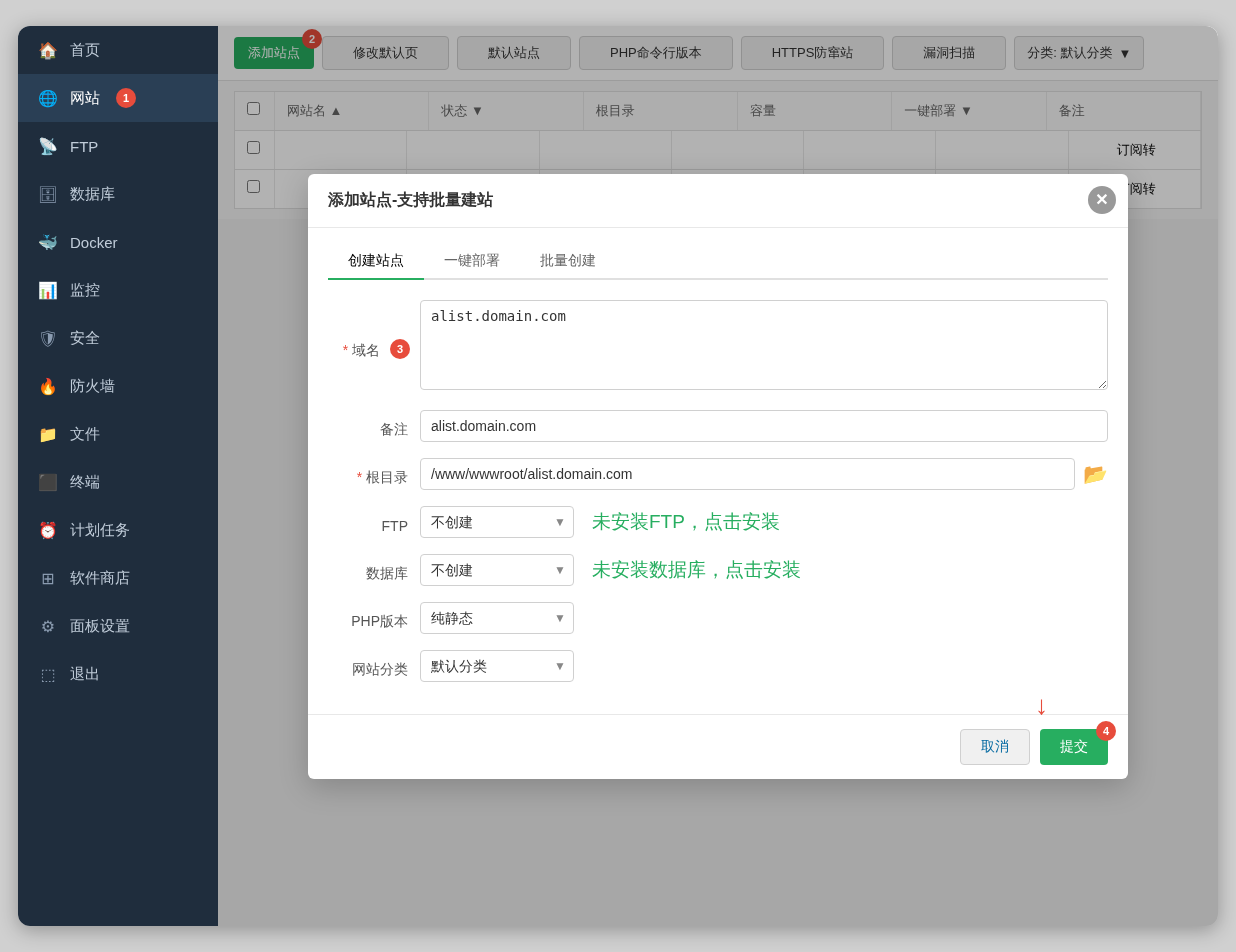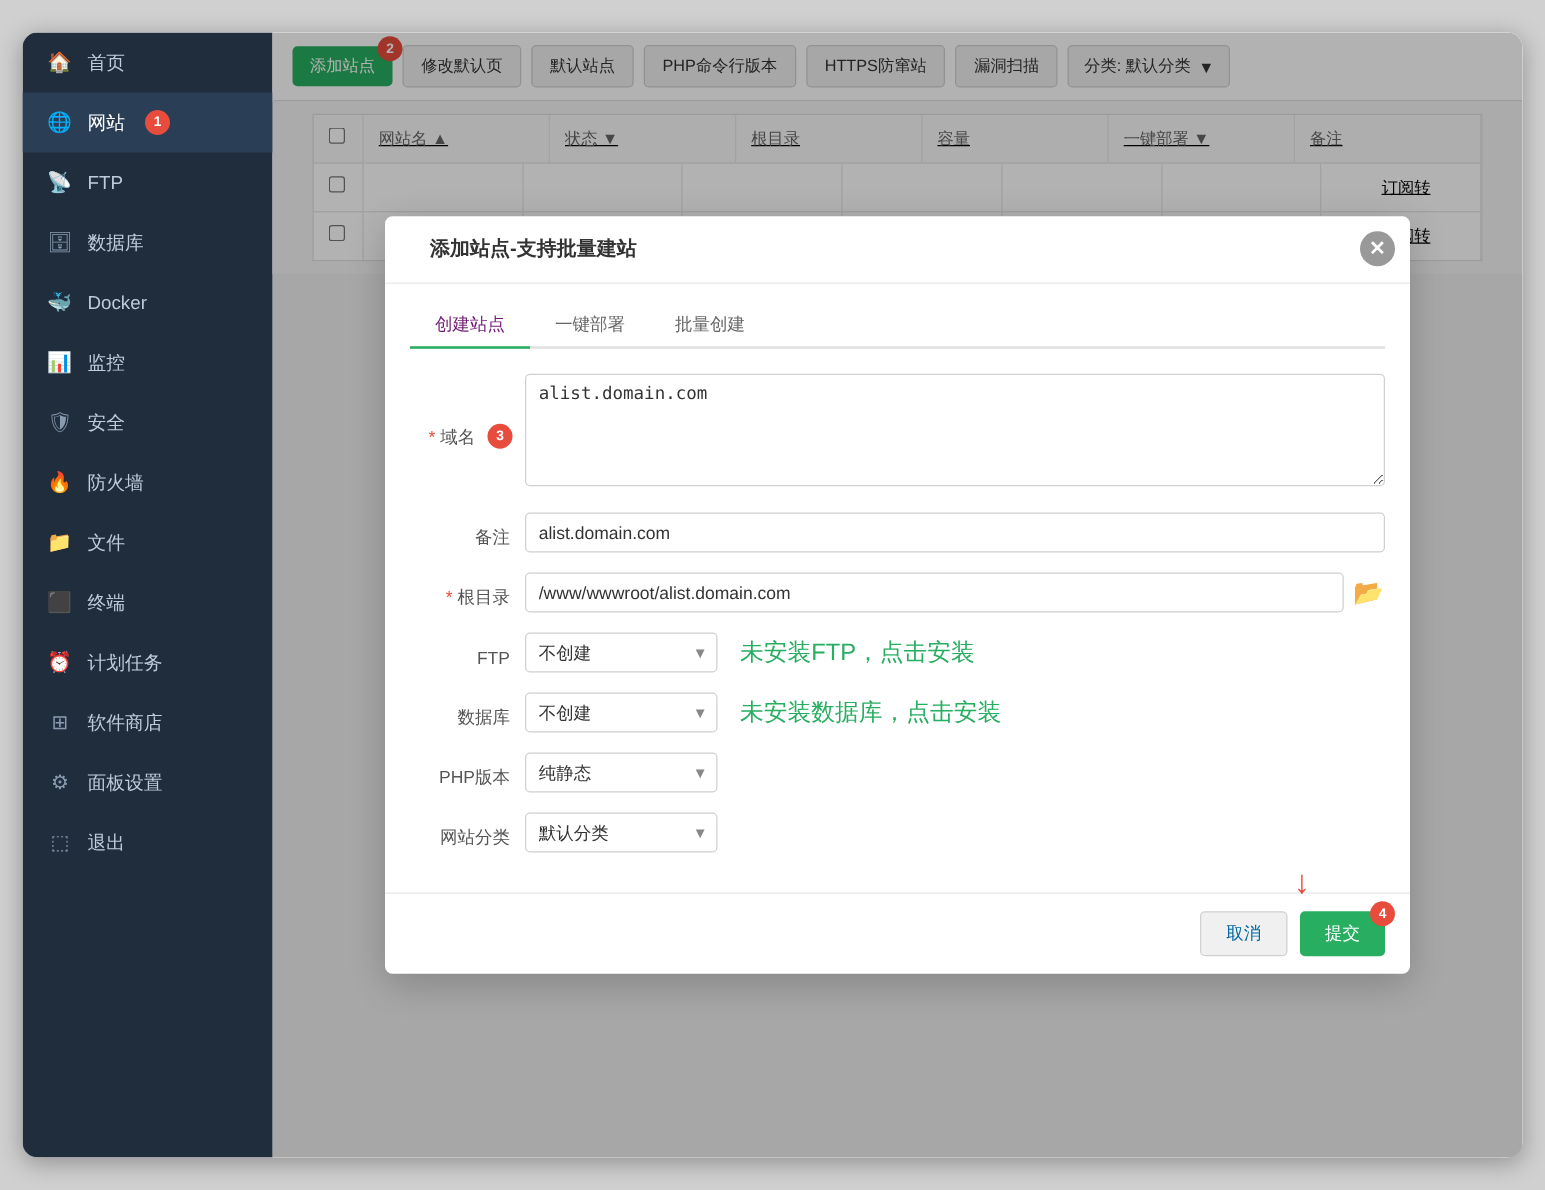--- a/index.html
+++ b/index.html
@@ -90,28 +90,27 @@
       padding: 7px 14px;
       border-radius: 4px;
       cursor: pointer;
       font-size: 13px;
       position: relative;
     }
     .btn-gray {
       background: #f0f0f0;
       color: #333;
       border: 1px solid #d0d0d0;
-      padding: 7px 14px;
+      padding: 7px 30px;
       border-radius: 4px;
       cursor: pointer;
       font-size: 13px;
     }
     .table-area {
-      padding: 10px 32px;
-      text-decoration: underline;
+      padding: 10px 16px;
     }
     .table-header {
       display: flex;
       background: #fafafa;
       border: 1px solid #e0e0e0;
       font-size: 13px;
       color: #666;
     }
     .table-header-cell {
       padding: 10px 12px;
@@ -146,21 +145,21 @@
     .modal {
       background: #fff;
       border-radius: 6px;
       width: 820px;
       max-height: 700px;
       overflow: hidden;
       box-shadow: 0 8px 30px rgba(0,0,0,0.2);
       position: relative;
     }
     .modal-header {
-      padding: 16px 36px;
+      padding: 16px 20px;
       border-bottom: 1px solid #e8e8e8;
       font-size: 16px;
       font-weight: bold;
       color: #333;
     }
     .modal-close {
       position: absolute;
       top: 12px;
       right: 12px;
       width: 28px;
@@ -185,21 +184,21 @@
     }
     .tab {
       padding: 8px 20px;
       cursor: pointer;
       font-size: 14px;
       color: #666;
       border-bottom: 2px solid transparent;
       margin-bottom: -2px;
     }
     .tab.active {
-      color: #701a75;
+      color: #000000;
       border-bottom: 2px solid #27ae60;
     }
     .form-row {
       display: flex;
       align-items: center;
       margin-bottom: 16px;
       gap: 12px;
     }
     .form-label {
       width: 80px;

